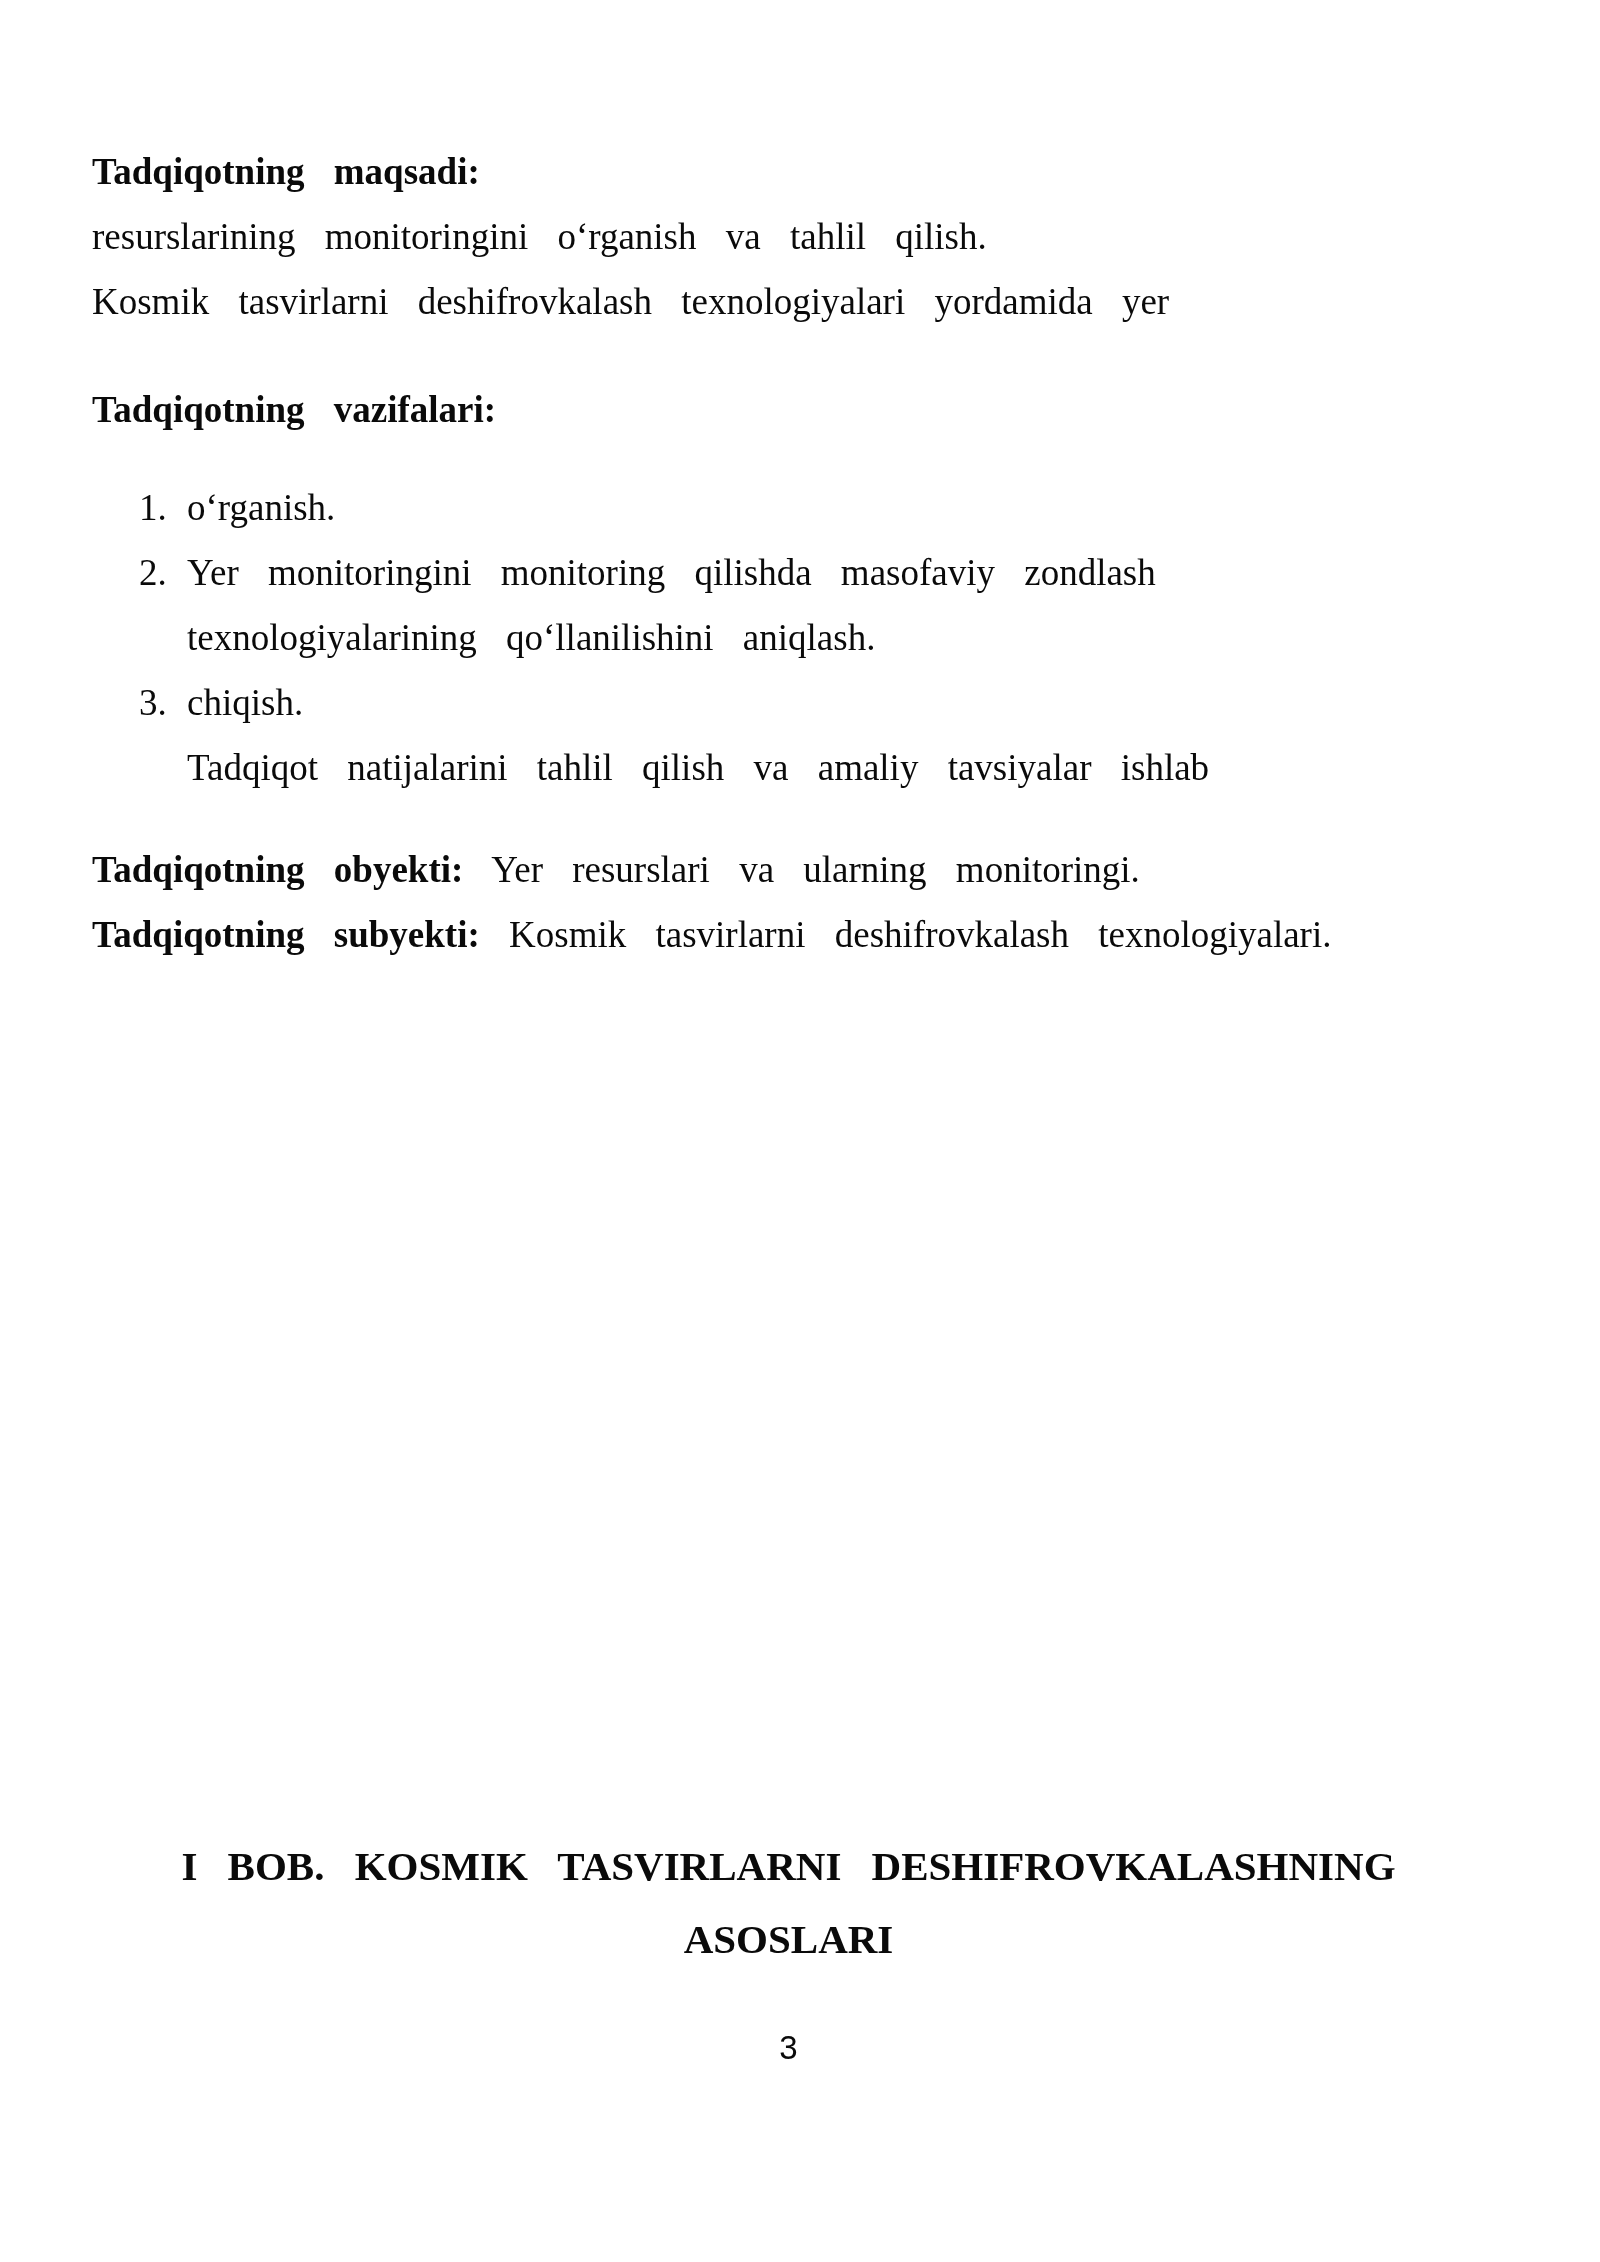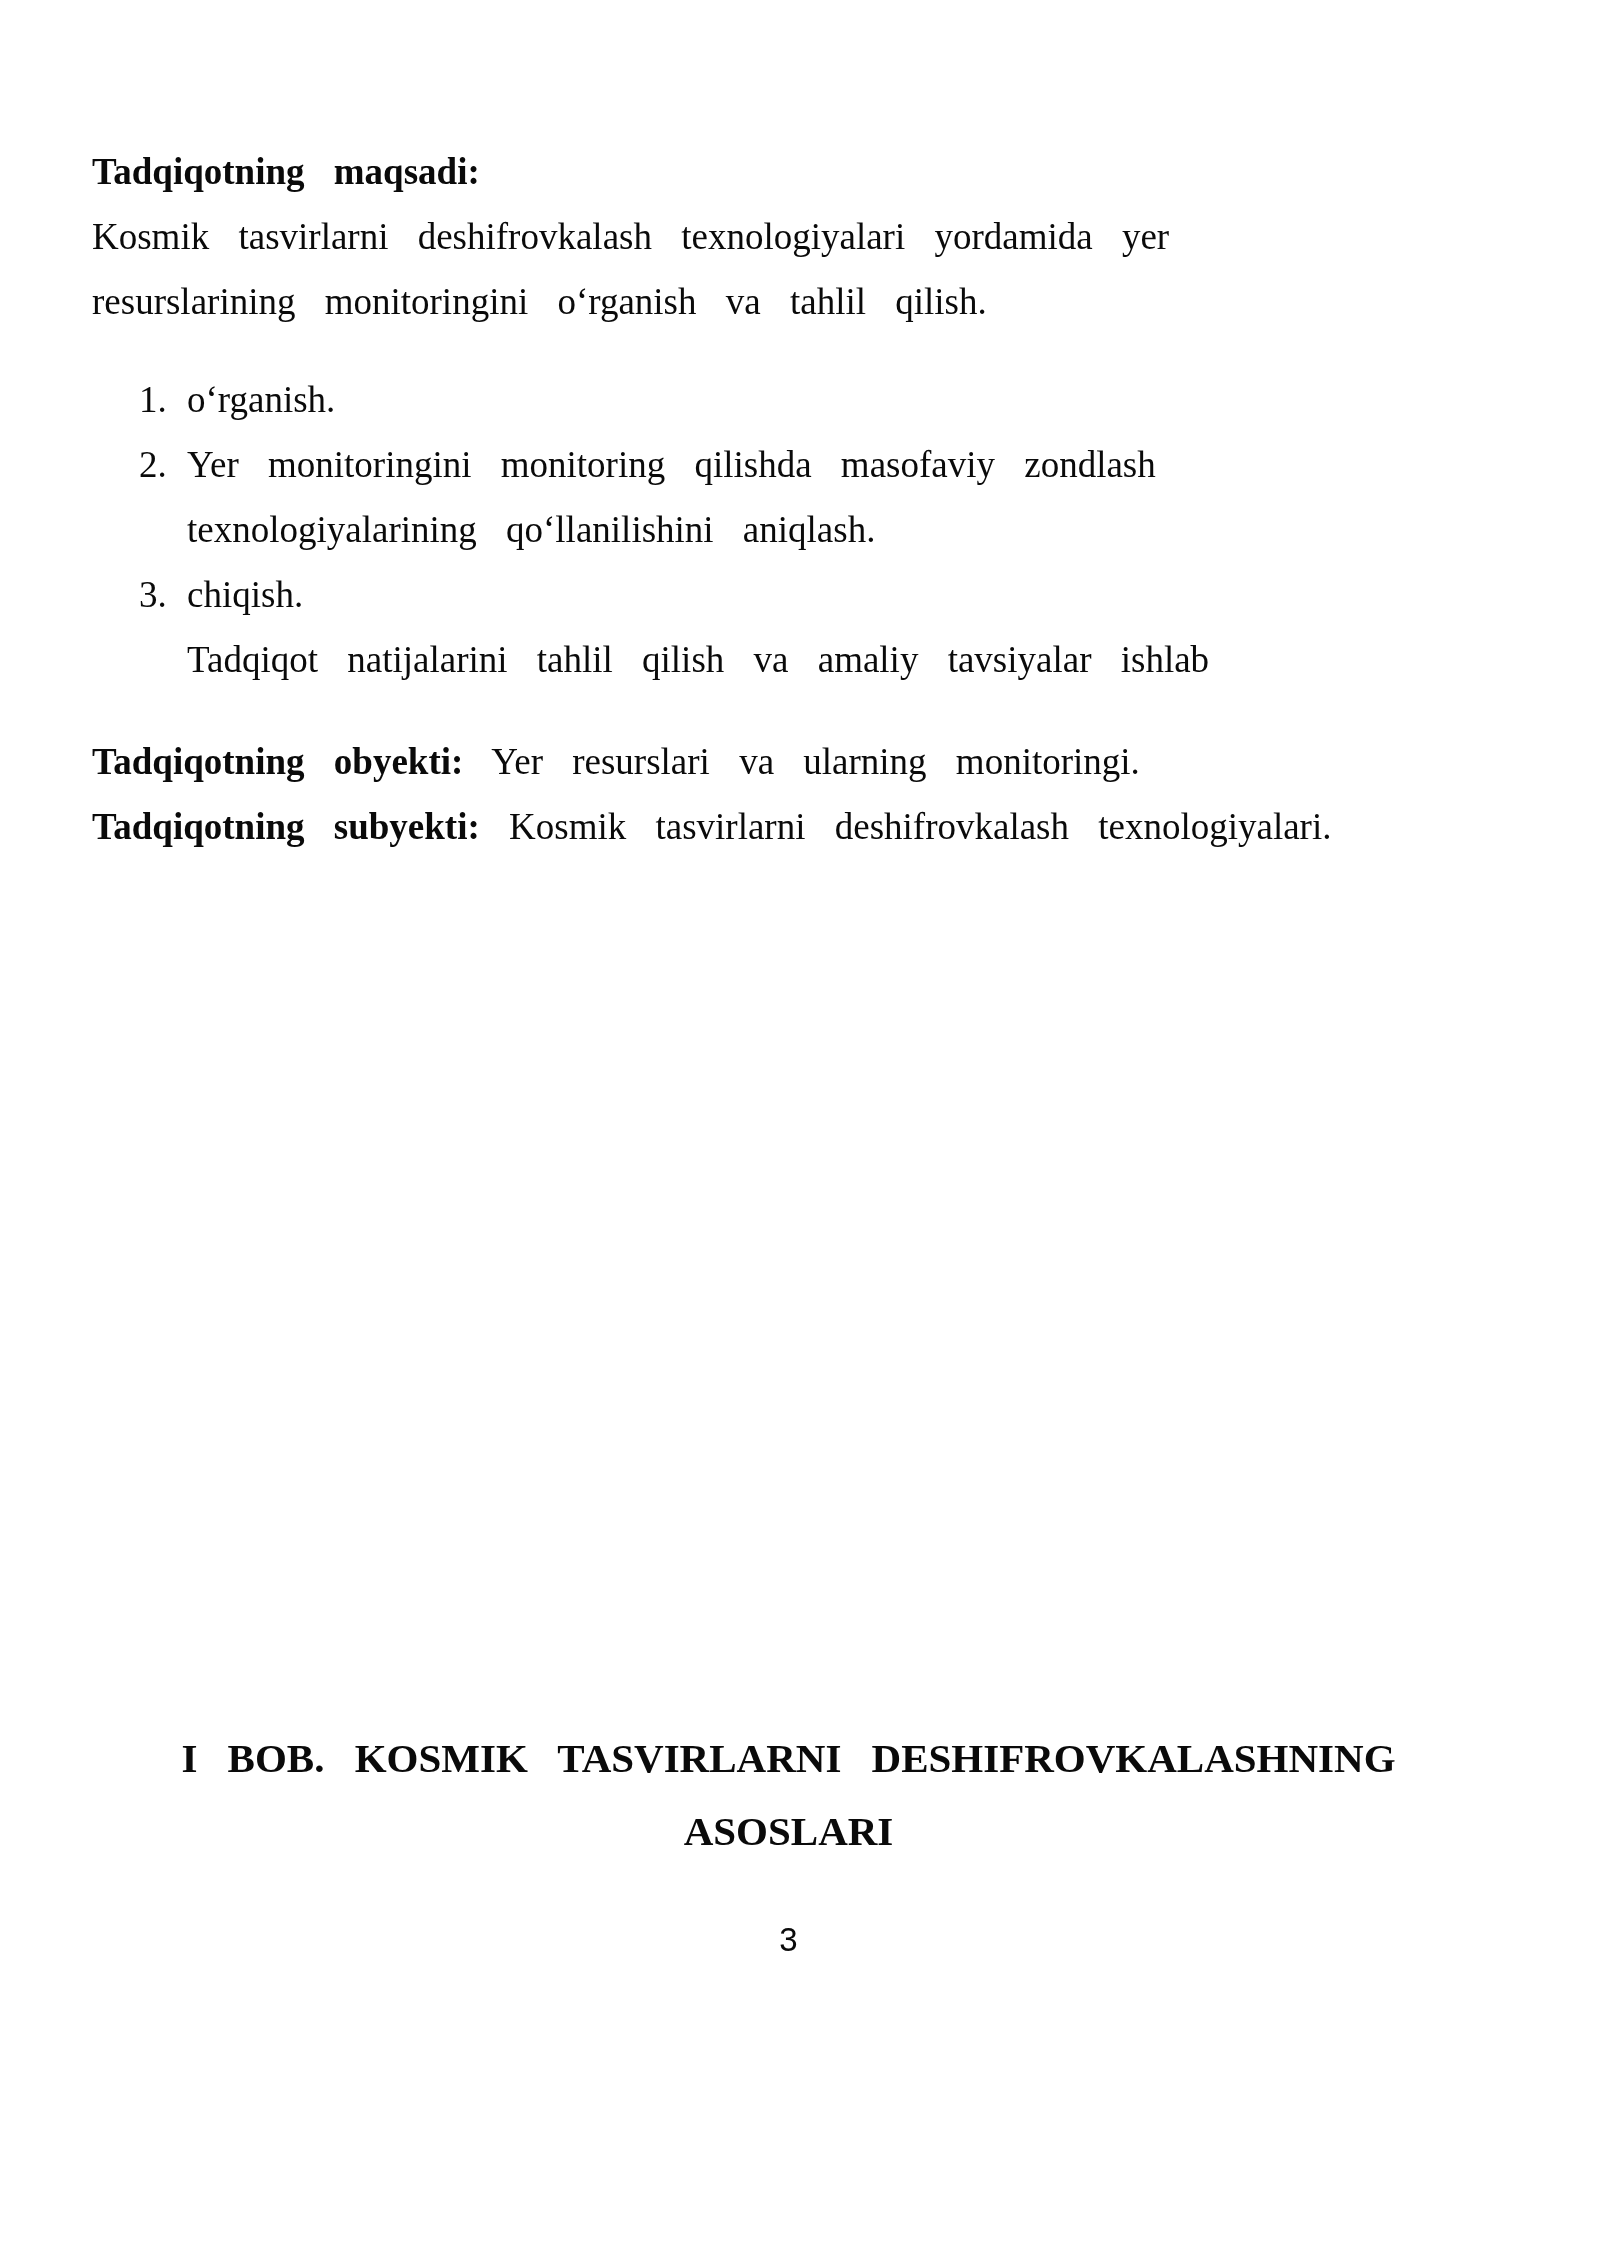--- a/index.html
+++ b/index.html
@@ -78,24 +78,25 @@
   }
 </style>
 </head>
 <body>
 
 <div class="page">
 
   <div class="h-bold">Tadqiqotning maqsadi:</div>
 
   <div class="para">
+      <div class="line">resurslarining monitoringini o‘rganish va tahlil qilish.</div>
       <div class="line">Kosmik tasvirlarni deshifrovkalash texnologiyalari yordamida yer</div>
-      <div class="line">resurslarining monitoringini o‘rganish va tahlil qilish.</div>
     </div>
 
+  <div class="h-bold h2">Tadqiqotning vazifalari:</div>
 
   <ol class="task-list">
     <li class="task-item">
       <span class="marker">1.</span>
       <div class="task-lines">
           <div class="line">o‘rganish.</div>
         </div>
     </li>
     <li class="task-item">
       <span class="marker">2.</span>

